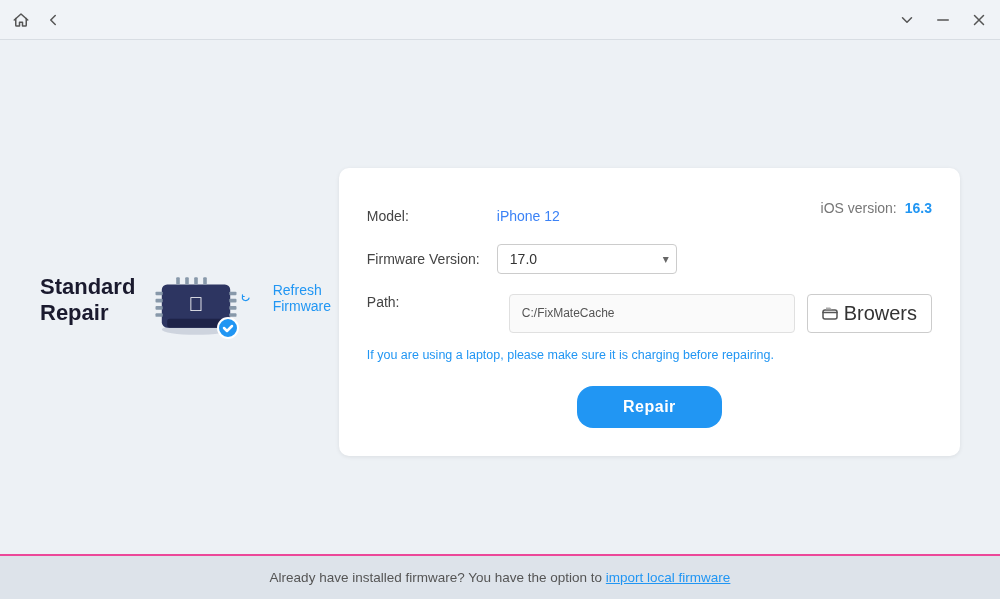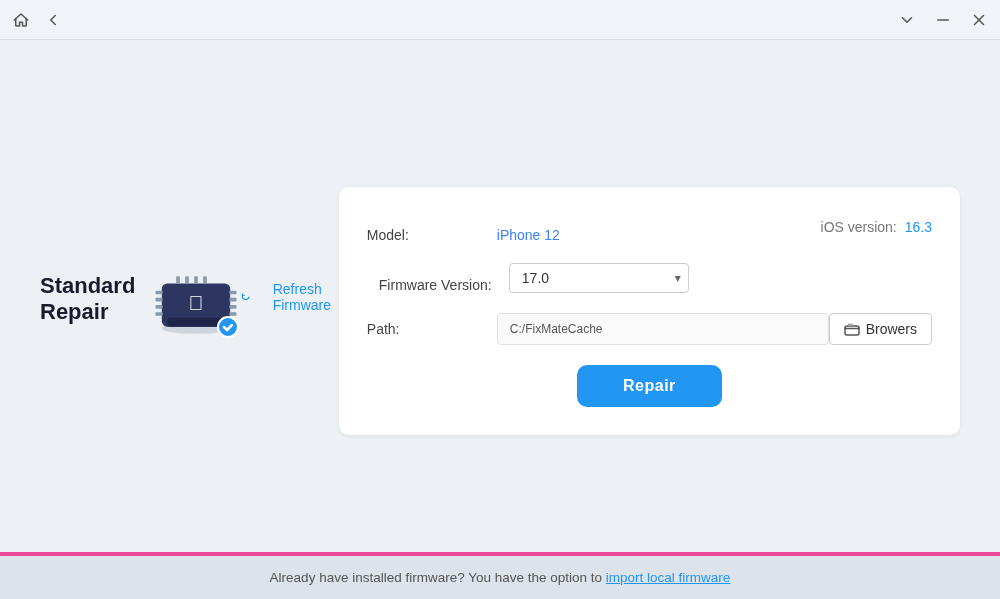--- a/index.html
+++ b/index.html
@@ -121,23 +121,22 @@
     .card {
       background: white;
       border-radius: 10px;
       width: 100%;
       padding: 24px 28px 28px;
       box-shadow: 0 1px 4px rgba(0,0,0,0.08);
     }
 
     .card-row {
       display: flex;
-      align-items: flex-end;
+      align-items: center;
       margin-bottom: 20px;
-      margin-left: 12px;
     }
     .card-row-between {
       display: flex;
       align-items: center;
       justify-content: space-between;
       margin-bottom: 20px;
     }
 
     .field-label {
       font-size: 14px;
@@ -153,21 +152,21 @@
     }
 
     .ios-label {
       font-size: 14px;
       color: #777;
     }
     .ios-value {
       font-size: 14px;
       color: #2196f3;
       margin-left: 8px;
-      font-weight: 400;
+      font-weight: 700;
     }
 
     .select-wrapper {
       position: relative;
       display: inline-block;
     }
     .firmware-select {
       appearance: none;
       -webkit-appearance: none;
       border: 1px solid #ccc;
@@ -185,43 +184,42 @@
       right: 8px;
       top: 50%;
       transform: translateY(-50%);
       pointer-events: none;
       color: #666;
       font-size: 12px;
     }
 
     .path-row {
       display: flex;
-      align-items: center;
-      gap: 0;
+      gap: 12px;
       margin-bottom: 12px;
     }
     .path-input {
       flex: 1;
       border: 1px solid #e0e0e0;
       border-radius: 4px;
       padding: 8px 12px;
       font-size: 12px;
       color: #555;
       background: #fafafa;
       outline: none;
     }
     .browse-btn {
       display: flex;
       align-items: center;
       gap: 6px;
       border: 1px solid #ccc;
       border-radius: 4px;
       padding: 7px 14px;
       background: white;
-      font-size: 14px;
+      font-size: 20px;
       color: #333;
       cursor: pointer;
       white-space: nowrap;
     }
     .browse-btn svg {
       width: 16px;
       height: 14px;
     }
 
     .tip-text {
@@ -230,36 +228,36 @@
       line-height: 1.7;
       margin-bottom: 20px;
     }
 
     .repair-btn {
       display: block;
       margin: 0 auto;
       background: #2196f3;
       color: white;
       border: none;
-      border-radius: 10px;
+      border-radius: 16px;
       padding: 12px 46px;
       font-size: 16px;
       font-weight: 600;
       cursor: pointer;
       letter-spacing: 0.5px;
     }
 
     
     .footer {
       background: #dde3ea;
       text-align: center;
       padding: 14px;
       font-size: 13.5px;
       color: #555;
-      border-top: 4px solid #ec4899;
+      border-top: 2px solid #ec4899;
     }
     .footer-link {
       color: #2196f3;
       text-decoration: underline;
       cursor: pointer;
     }
 
     
     .chip-body {
       fill: #2d3561;
@@ -382,20 +380,21 @@
         <svg viewBox="0 0 16 14" fill="none" stroke="#555" stroke-width="1.5" stroke-linecap="round" stroke-linejoin="round">
           <rect x="1" y="4" width="14" height="9" rx="2"></rect>
           <path d="M1 6.5h14"></path>
           <path d="M4 1.5h4l2 2H4z" fill="#aaa" stroke="none"></path>
         </svg>
         <span>Browers</span>
       </button>
     </div>
 
     <div class="tip-text">
+      <div>If you are using a laptop, please make sure it is charging before repairing.</div>
     </div>
 
     <button class="repair-btn">Repair</button>
   </div>
 </div>
 
 <div class="footer">
   <span>Already have installed firmware? You have the option to</span>
   <span> </span>
   <a class="footer-link">import local firmware</a>

